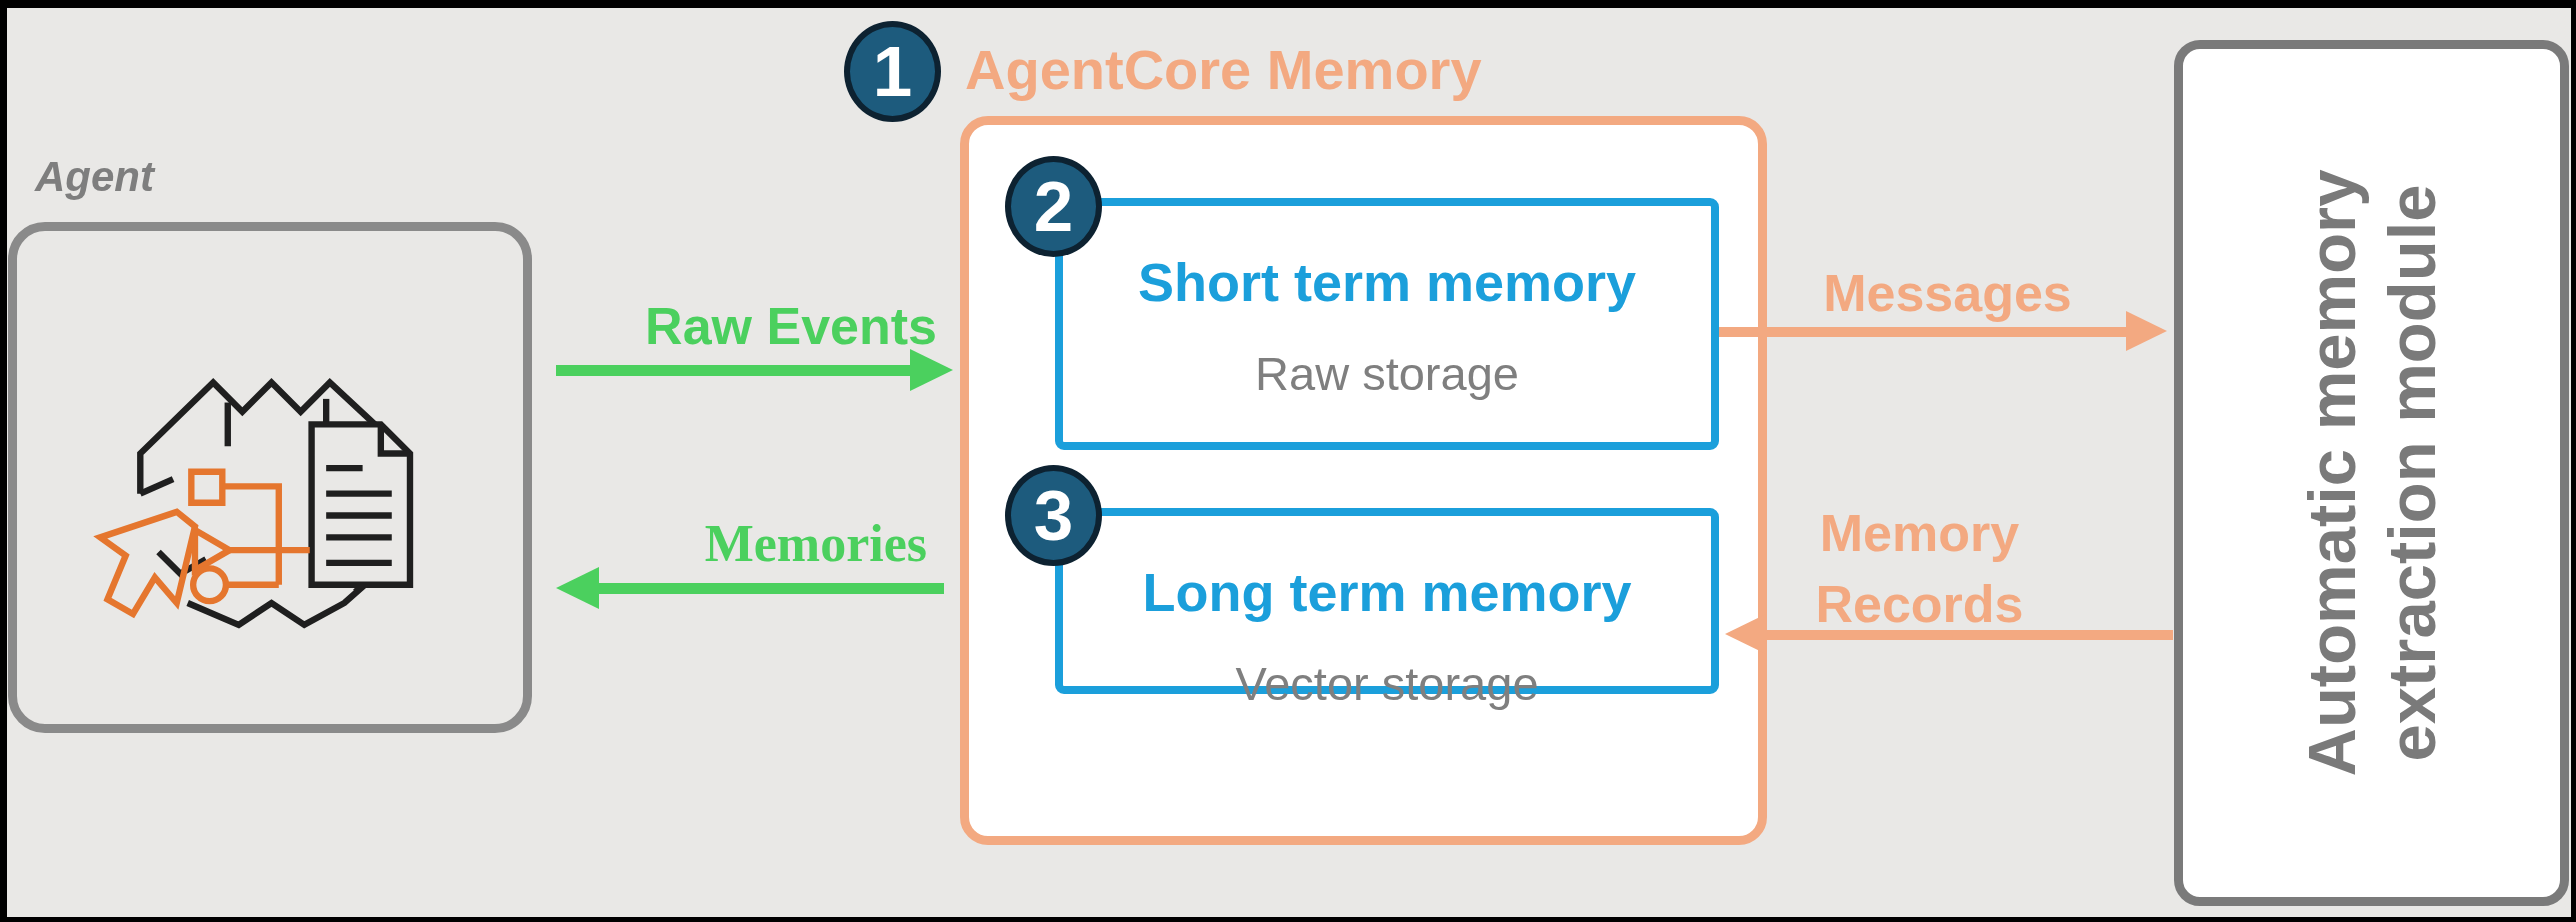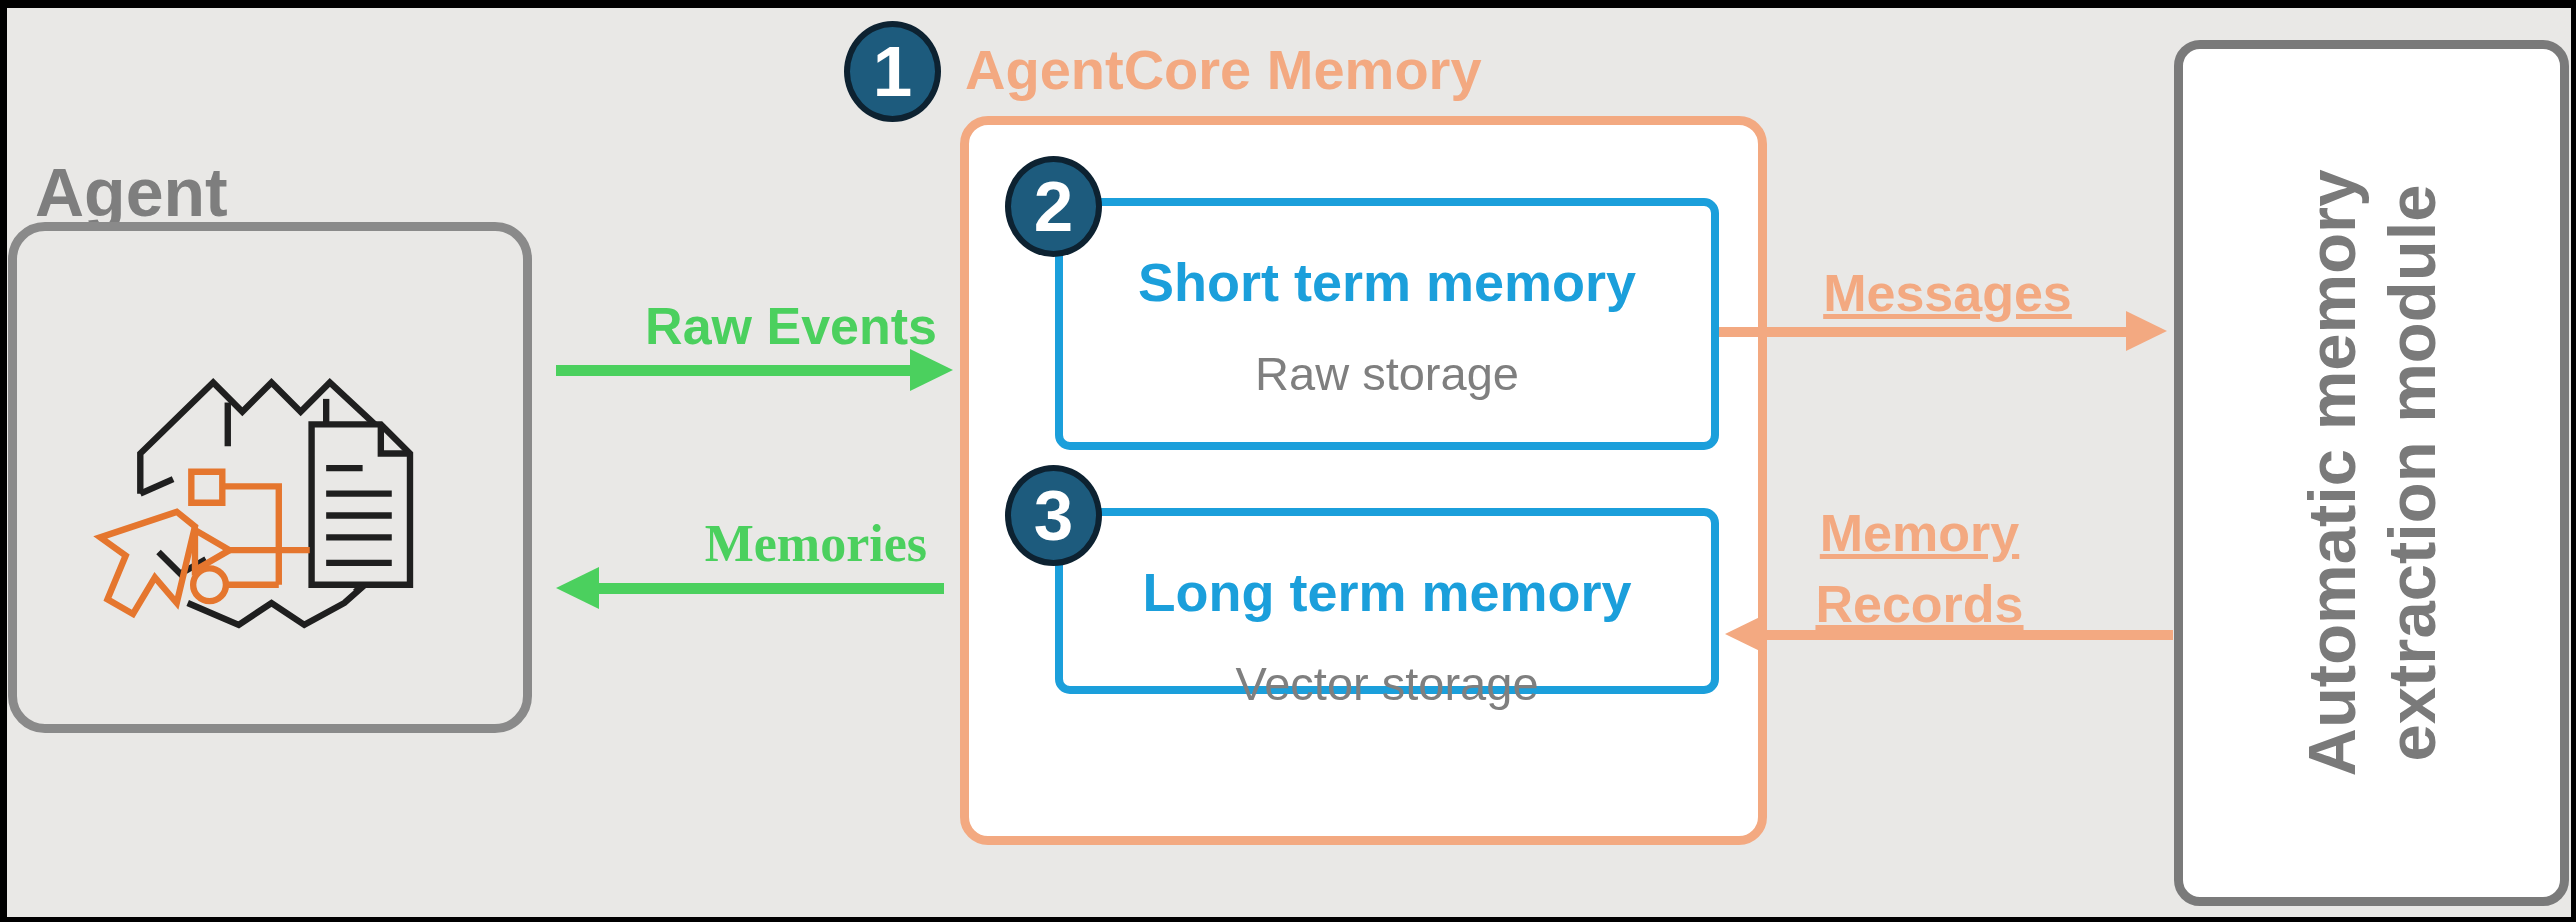--- a/index.html
+++ b/index.html
@@ -18,50 +18,50 @@
     --icon-orange:#e5762e;
   }
   html,body{margin:0;padding:0;}
   body{font-family:"Liberation Sans", sans-serif;}
   #page{position:relative;width:2576px;height:922px;background:var(--frame);overflow:hidden;}
   #canvas{position:absolute;left:6.5px;top:8.4px;width:2564px;height:909px;background:var(--background);}
 
   .abs{position:absolute;}
 
   
-  .agent-label{left:35px;top:153px;font-size:68px;font-weight:bold;color:#7e7e7e;white-space:nowrap;}
+  .agent-label{left:35px;top:153px;font-size:42px;font-weight:bold;color:#7e7e7e;white-space:nowrap;font-style:italic;}
   .agent-box{left:7.5px;top:222px;width:524px;height:511px;border:9.3px solid var(--gray-border);
              border-radius:37px;box-sizing:border-box;background:transparent;z-index:1;}
   .agent-icon{left:89px;top:326px;width:365px;height:328px;z-index:2;}
 
   
   .badge{width:97px;height:101px;border-radius:50%;background:var(--badge-fill);
          border:6.5px solid var(--badge-border);box-sizing:border-box;
          display:flex;align-items:center;justify-content:center;
          color:#ffffff;font-size:71px;font-weight:bold;z-index:6;}
   .badge-1{left:844px;top:20.5px;}
   .badge-2{left:1005px;top:156px;}
   .badge-3{left:1005px;top:465px;}
 
   
   .agentcore-title{left:965px;top:37px;font-size:56px;font-weight:bold;color:var(--salmon);white-space:nowrap;}
   .agentcore-box{left:960px;top:116px;width:807px;height:729px;background:var(--panel-white);
                  border:9.3px solid var(--salmon);border-radius:28px;box-sizing:border-box;z-index:1;}
   .mem-box{left:1055px;width:664px;background:var(--panel-white);border:8.4px solid var(--blue);
-           border-radius:15px;box-sizing:border-box;z-index:2;}
+           border-radius:9px;box-sizing:border-box;z-index:2;}
   .short-box{top:198px;height:252px;}
   .long-box{top:508px;height:186px;}
   .mem-title{left:0;right:0;text-align:center;font-size:54px;font-weight:bold;color:var(--blue);white-space:nowrap;}
   .mem-sub{left:0;right:0;text-align:center;font-size:47px;color:var(--gray-text);white-space:nowrap;}
   .t-offset{top:45px;} .s-offset{top:140px;}
 
   
   .flow-label{width:373px;text-align:center;font-size:52px;font-weight:bold;white-space:nowrap;z-index:3;}
   .green-text{color:var(--green);text-align:right;}
-  .salmon-text{color:var(--salmon);text-decoration:underline;}
+  .salmon-text{color:var(--salmon);}
   .raw-events-label{left:564px;top:296px;}
   .memories-label{left:554px;top:514px;font-family:Liberation Serif, serif;}
   .messages-label{left:1761px;top:263px;}
   .memory-records-label{left:1733px;top:498px;line-height:71px;}
 
   
   .line{z-index:4;}
   .green-line{background:var(--green);height:11.2px;}
   .salmon-line{background:var(--salmon);height:10.2px;}
   .head{width:0;height:0;z-index:4;}

